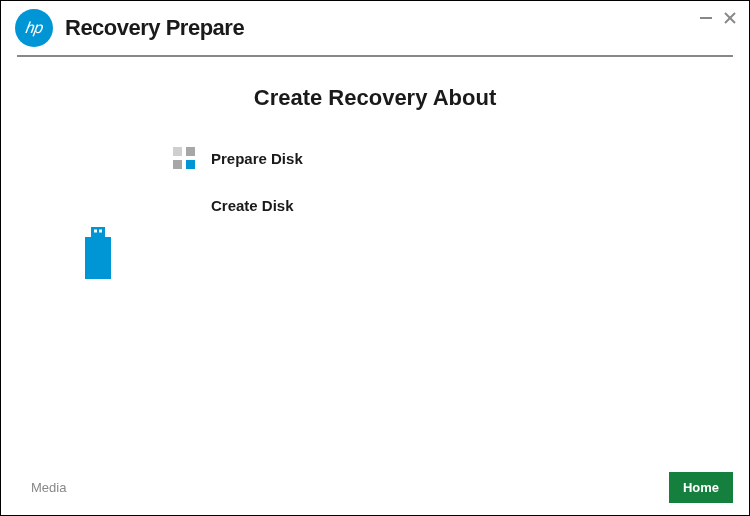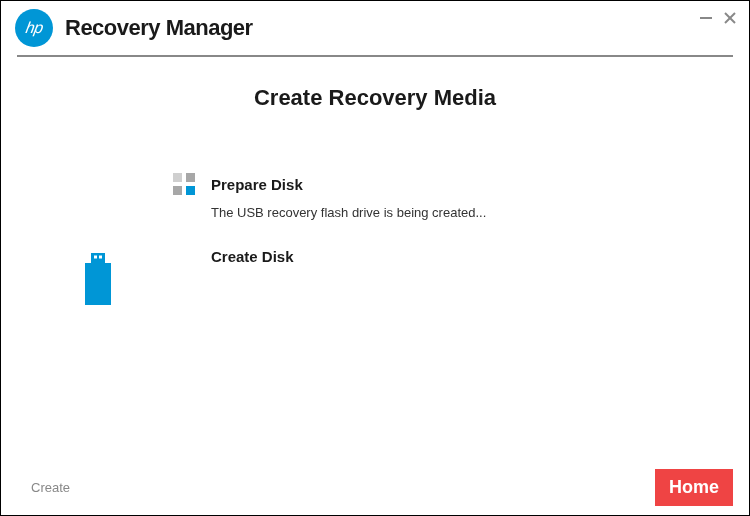--- a/index.html
+++ b/index.html
@@ -66,21 +66,21 @@
     }
     .page-title {
       text-align: center;
       font-size: 22px;
       font-weight: 700;
       margin-top: 28px;
       color: #1a1a1a;
     }
     .content {
       position: relative;
-      margin-top: 62px;
+      margin-top: 36px;
       padding-left: 80px;
     }
     .usb-icon {
       position: absolute;
       left: 84px;
       top: 80px;
     }
     .steps {
       margin-left: 92px;
       width: 500px;
@@ -132,54 +132,54 @@
       align-items: center;
       justify-content: space-between;
       padding: 0 16px 8px 30px;
     }
     .about-link {
       color: #888;
       font-size: 13px;
       cursor: pointer;
     }
     .home-btn {
-      background: #ef4444;
+      background: #15803d;
       color: #fff;
       border: none;
       padding: 8px 14px;
-      font-size: 18px;
+      font-size: 13px;
       font-weight: 600;
       cursor: pointer;
     }
   </style>
 </head>
 <body>
 
 <div class="titlebar">
   <div class="logo">
     <span class="logo-text">hp</span>
   </div>
-  <div class="app-title">Recovery Manager</div>
+  <div class="app-title">Recovery Prepare</div>
   <div class="win-controls">
     <span class="win-min">
       <svg width="14" height="14" viewBox="0 0 14 14">
           <line x1="1" y1="7" x2="13" y2="7" stroke="#888" stroke-width="2"></line>
         </svg>
     </span>
     <span class="win-close">
       <svg width="14" height="14" viewBox="0 0 14 14">
           <line x1="2" y1="2" x2="12" y2="12" stroke="#888" stroke-width="2"></line>
           <line x1="12" y1="2" x2="2" y2="12" stroke="#888" stroke-width="2"></line>
         </svg>
     </span>
   </div>
 </div>
 <hr class="header-divider">
 
-<h1 class="page-title">Create Recovery Media</h1>
+<h1 class="page-title">Create Recovery About</h1>
 
 <div class="content">
 
   <div class="usb-icon">
     <svg width="26" height="52" viewBox="0 0 26 52">
       <rect x="6" y="0" width="14" height="10" fill="#0096d6"></rect>
       <rect x="9" y="2.5" width="3" height="3" fill="#fff"></rect>
       <rect x="14" y="2.5" width="3" height="3" fill="#fff"></rect>
       <rect x="0" y="10" width="26" height="42" fill="#0096d6"></rect>
     </svg>
@@ -190,27 +190,26 @@
     <div class="step">
       <div class="step-header">
         <div class="squares">
           <div class="sq sq1"></div>
             <div class="sq sq2"></div>
             <div class="sq sq3"></div>
             <div class="sq sq4"></div>
         </div>
         <span class="step-label">Prepare Disk</span>
       </div>
-      <div class="step-sub">The USB recovery flash drive is being created...</div>
     </div>
 
 
     <div class="step no-icon">
       <span class="step-label">Create Disk</span>
     </div>
 
   </div>
 </div>
 
 <div class="footer">
-  <span class="about-link">Create</span>
+  <span class="about-link">Media</span>
   <button class="home-btn">Home</button>
 </div>
 
 </body></html>

